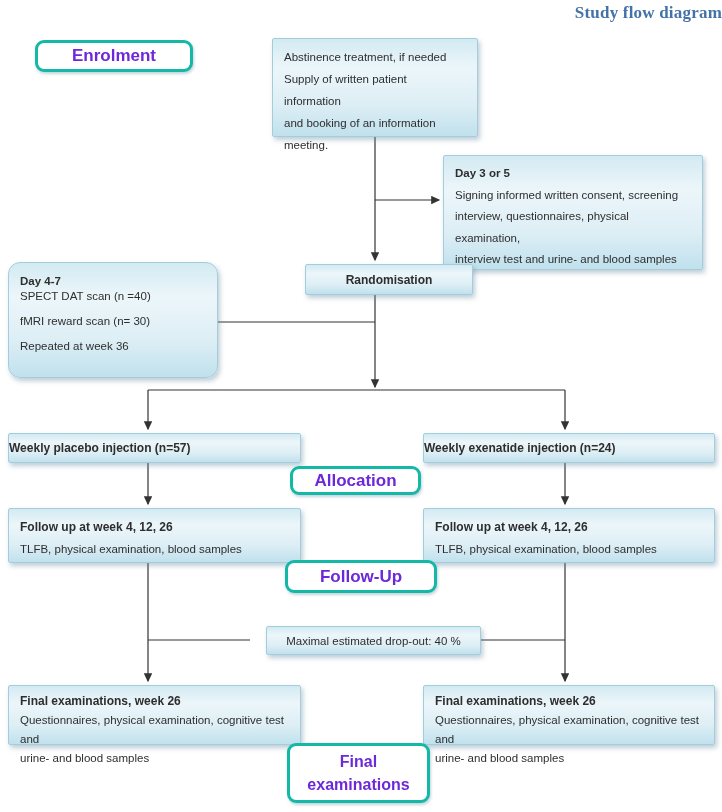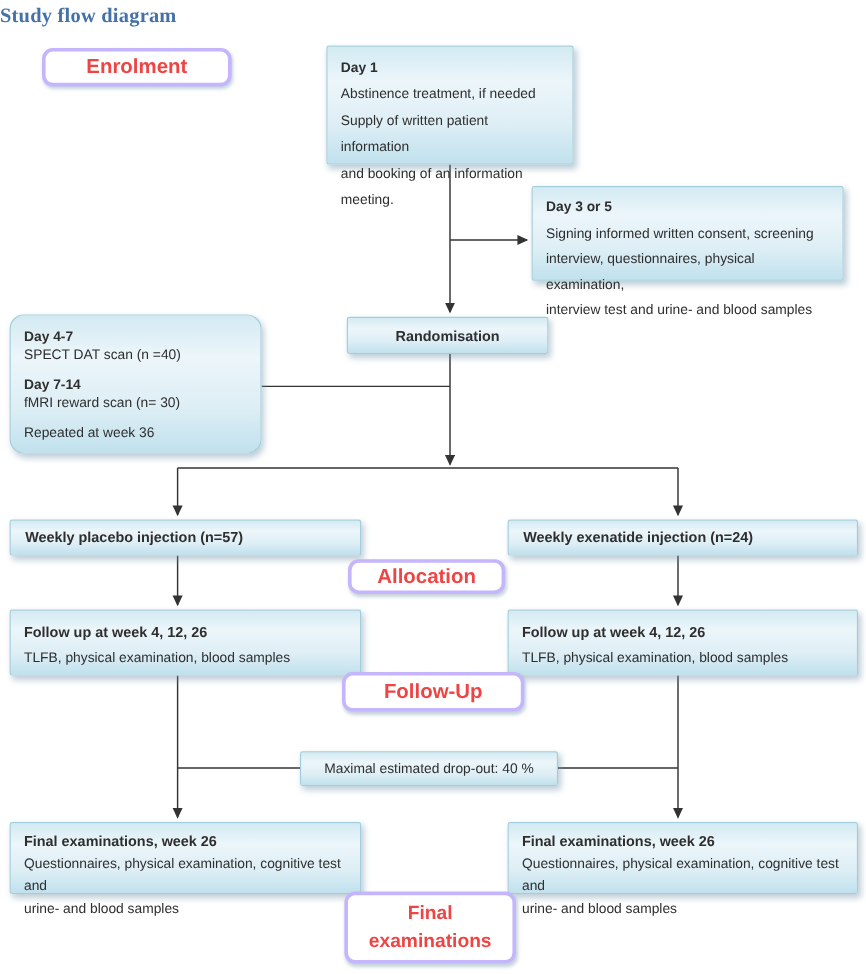--- a/index.html
+++ b/index.html
@@ -1,52 +1,52 @@
 <!DOCTYPE html>
 <html><head>
 <meta charset="utf-8">
 <style>
   html,body{margin:0;padding:0;background:#ffffff;}
   #canvas{
     position:relative;width:722px;height:812px;background:#ffffff;
     font-family:"Liberation Sans","DejaVu Sans",sans-serif;overflow:hidden;
   }
   #page-title{
-    position:absolute;left:0;top:3px;width:722px;text-align:left;
+    position:absolute;left:0;top:3px;width:722px;text-align:right;
     font-family:"Liberation Serif","DejaVu Serif",serif;font-weight:bold;
     font-size:17px;color:#4472a8;letter-spacing:.2px;
   }
   #connectors{position:absolute;left:0;top:0;width:722px;height:812px;z-index:1;}
   .box{
     position:absolute;z-index:2;box-sizing:border-box;
     background:linear-gradient(180deg,#d3eaf2 0%,#ecf6fa 30%,#ddeef5 68%,#c0e1ed 100%);
     border:1px solid #a3cddc;border-radius:2px;
     box-shadow:2px 3px 5px rgba(110,145,165,.45);
     color:#2e2e2e;font-size:11.5px;
   }
   .box .bh{font-weight:bold;}
   .pad{padding:7px 11px 0 11px;}
-  .flexc{display:flex;align-items:center;justify-content:center;text-align:center;}
-  .flexl{display:flex;align-items:center;padding-left:12px;}
+  .flexc{display:flex;align-items:center;justify-content:center;text-align:center;margin-left:16px;}
+  .flexl{display:flex;align-items:center;}
   .bold{font-weight:bold;font-size:12px;}
   .lh22 div{line-height:22px;}
   .lh21 div{line-height:21.5px;}
   .lh19 div{line-height:19px;}
   .lh15 div{line-height:15px;}
   .gap{height:10px;}
   .stage{
     position:absolute;z-index:3;box-sizing:border-box;background:#ffffff;
-    border:3px solid #c4b5fd;border-radius:9px;
+    border:3px solid #14b8a6;border-radius:9px;
     box-shadow:1px 2px 3px rgba(110,145,165,.4);
-    color:#ef4444;font-weight:bold;font-size:17px;
+    color:#6d28d9;font-weight:bold;font-size:17px;
     display:flex;align-items:center;justify-content:center;text-align:center;
   }
   
   #box-day1{left:272px;top:38px;width:206px;height:99px;}
-  #box-day3or5{left:443px;top:155px;width:260px;height:79px;}
+  #box-day3or5{left:443px;top:155px;width:260px;height:115px;}
   #box-day47{left:8px;top:262px;width:210px;height:116px;border-radius:12px;}
   #box-randomisation{left:289px;top:264px;width:168px;height:31px;}
   #box-placebo{left:8px;top:433px;width:293px;height:30px;}
   #box-exenatide{left:423px;top:433px;width:292px;height:30px;}
   #box-fu-left{left:8px;top:508px;width:293px;height:55px;}
   #box-fu-right{left:423px;top:508px;width:292px;height:55px;}
   #box-dropout{left:250px;top:626px;width:215px;height:29px;font-size:11.5px;}
   #box-final-left{left:8px;top:685px;width:293px;height:60px;}
   #box-final-right{left:423px;top:685px;width:292px;height:60px;}
   #stage-enrolment{left:35px;top:40px;width:158px;height:32px;}
@@ -83,38 +83,36 @@
       <path d="M465,640 L565,640"></path>
     </g>
   </svg>
 
   <div class="stage" id="stage-enrolment">Enrolment</div>
   <div class="stage" id="stage-allocation">Allocation</div>
   <div class="stage" id="stage-followup">Follow-Up</div>
   <div class="stage" id="stage-final">Final examinations</div>
 
   <div class="box pad lh22" id="box-day1">
-    <div class="bh">Day 1</div>
     <div>Abstinence treatment, if needed</div>
     <div>Supply of written patient information</div>
     <div>and booking of an information meeting.</div>
   </div>
 
   <div class="box pad lh21" id="box-day3or5">
     <div class="bh">Day 3 or 5</div>
     <div>Signing informed written consent, screening</div>
     <div>interview, questionnaires, physical examination,</div>
     <div>interview test and urine- and blood samples</div>
   </div>
 
   <div class="box lh15" id="box-day47" style="padding:11px 11px 0 11px;">
     <div class="bh">Day 4-7</div>
     <div>SPECT DAT scan (n =40)</div>
     <div class="gap"></div>
-    <div class="bh">Day 7-14</div>
     <div>fMRI reward scan (n= 30)</div>
     <div class="gap"></div>
     <div>Repeated at week 36</div>
   </div>
 
   <div class="box flexc bold" id="box-randomisation">Randomisation</div>
 
   <div class="box flexl bold" id="box-placebo">Weekly placebo injection (n=57)</div>
   <div class="box flexl bold" id="box-exenatide">Weekly exenatide injection (n=24)</div>
 

